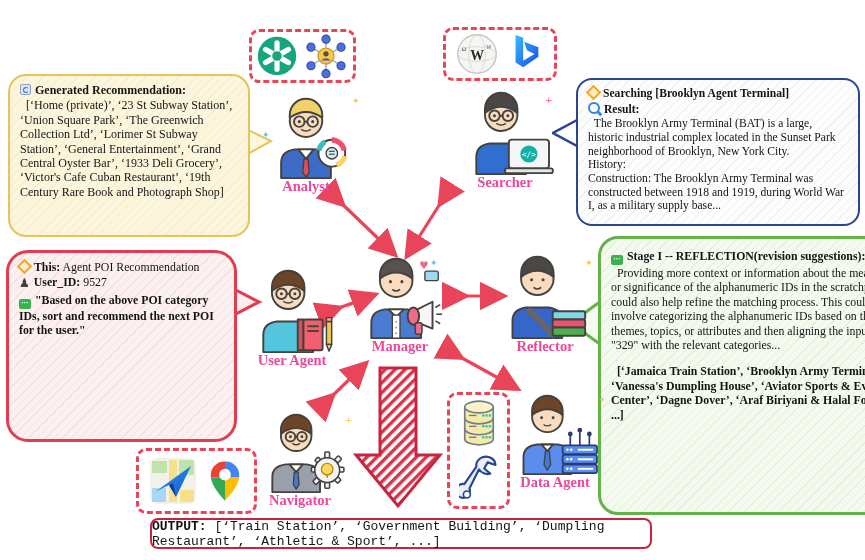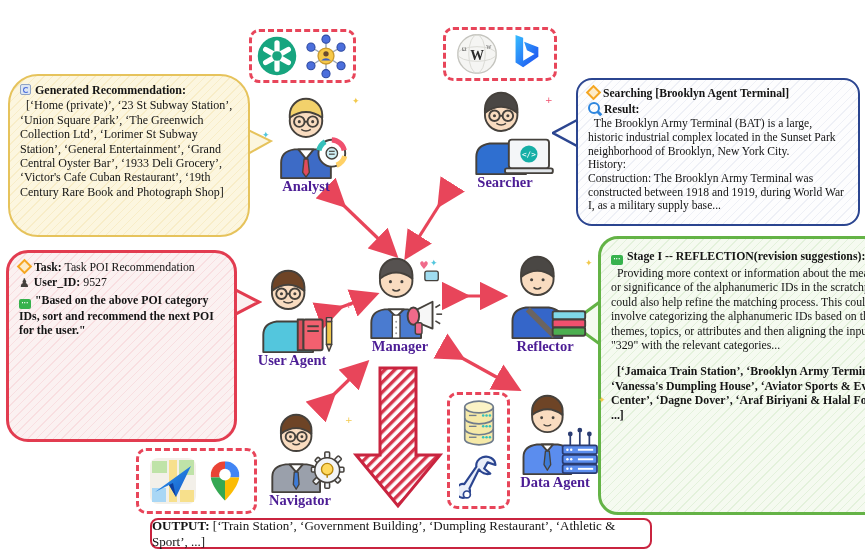--- a/index.html
+++ b/index.html
@@ -2,44 +2,44 @@
 <html><head>
 <meta charset="utf-8">
 <style>
   html,body{margin:0;padding:0;background:#ffffff;}
   .canvas{position:relative;width:865px;height:560px;background:#fff;overflow:hidden;
           font-family:"Liberation Serif","DejaVu Serif",serif;color:#141414;}
   
   .bubble{position:absolute;box-sizing:border-box;padding:7px 10px;z-index:2;}
   .bubble .line{margin:0 0 1px 0;}
   .pre{white-space:pre-wrap;}
-  .b-yellow{left:8px;top:74px;width:242px;height:163px;border:2px solid #E6C35C;border-radius:30px;
+  .b-yellow{left:8px;top:74px;width:242px;height:163px;border:2px solid #E6C35C;border-radius:18px;
             background:#FCF6DF;background-image:repeating-linear-gradient(135deg,rgba(230,195,92,.18) 0 1px,transparent 1px 6px);
             font-size:12px;line-height:1.2;}
   .b-blue{left:576px;top:78px;width:284px;height:148px;border:2.5px solid #2B4590;border-radius:16px;
             background:#FDFDFE;background-image:repeating-linear-gradient(135deg,rgba(43,69,144,.07) 0 1px,transparent 1px 6px);
             font-size:11.6px;line-height:1.18;}
   .b-red{left:6px;top:250px;width:231px;height:192px;border:3px solid #E23C50;border-radius:22px;
             background:#FBF1F1;background-image:repeating-linear-gradient(135deg,rgba(226,60,80,.10) 0 1px,transparent 1px 6px);
             font-size:11.8px;line-height:1.22;}
   .b-green{left:598px;top:236px;width:305px;height:279px;border:3px solid #64B346;border-radius:20px;
             background:#F5FAF0;background-image:repeating-linear-gradient(135deg,rgba(100,179,70,.12) 0 1px,transparent 1px 6px);
             font-size:11.8px;line-height:1.22;padding-top:10px;}
   .tail{position:absolute;z-index:1;}
   
   .dashbox{position:absolute;border:3px dashed #E8455A;border-radius:10px;box-sizing:border-box;
            display:flex;align-items:center;justify-content:space-evenly;z-index:2;background:#fff;}
   
   .agent{position:absolute;text-align:center;z-index:4;}
   .agent svg{display:block;margin:0 auto;}
-  .agent-label{font-weight:bold;font-size:14.5px;margin-top:-2px;color:#4c1d95;}
+  .agent-label{font-weight:bold;font-size:14.5px;margin-top:-2px;color:#ec4899;}
   
   .output{position:absolute;left:150px;top:518px;width:502px;height:31px;border:2.5px solid #C9243F;
           border-radius:8px;box-sizing:border-box;background:#fff;display:flex;align-items:center;
-          justify-content:center;font-size:13px;z-index:2;}
+          justify-content:center;font-size:13px;z-index:2;font-family:Liberation Mono, monospace;}
   
   .mini{display:inline-block;vertical-align:-1px;margin-right:4px;}
   .mini-diamond{width:7px;height:7px;border:2px solid #F5A623;transform:rotate(45deg);background:#FDEBC8;}
   .mini-pawn{color:#44403c;font-family:"DejaVu Sans",sans-serif;font-size:12px;}
   .mini-pawn::after{content:"♟";}
   .mini-info{width:11px;height:11px;border-radius:50%;background:#8E6FD8;color:#fff;
              font:bold 8px/11px "Liberation Sans",sans-serif;text-align:center;}
   .mini-info::after{content:"i";}
   .mini-chat{width:12px;height:10px;border-radius:2px;background:#37B24D;color:#fff;
              font:bold 7px/8px "Liberation Sans",sans-serif;text-align:center;}
@@ -157,21 +157,21 @@
     <div class="pre">  The Brooklyn Army Terminal (BAT) is a large, historic industrial complex located in the Sunset Park neighborhood of Brooklyn, New York City.
 History:
 Construction: The Brooklyn Army Terminal was constructed between 1918 and 1919, during World War I, as a military supply base...</div>
   </div>
 
   <svg class="tail" style="left:232px;top:284px;" width="30" height="36">
     <polygon points="0,4 27,18 0,32" fill="#FBF1F1" stroke="#E23C50" stroke-width="3"></polygon>
   </svg>
   <div class="bubble b-red">
     <div class="line">
-      <span class="mini mini-diamond"></span><b>Task:</b><span> Task POI Recommendation</span>
+      <span class="mini mini-diamond"></span><b>This:</b><span> Agent POI Recommendation</span>
     </div>
     <div class="line">
       <span class="mini mini-pawn"></span><b>User_ID:</b><span> 9527</span>
     </div>
     <div class="line" style="margin-top:2px;">
       <span class="mini mini-chat"></span><b class="pre" style="display:inline;">"Based on the above POI category IDs, sort and recommend the next POI for the user."</b>
     </div>
   </div>
 
   <svg class="tail" style="left:570px;top:298px;" width="32" height="50">

